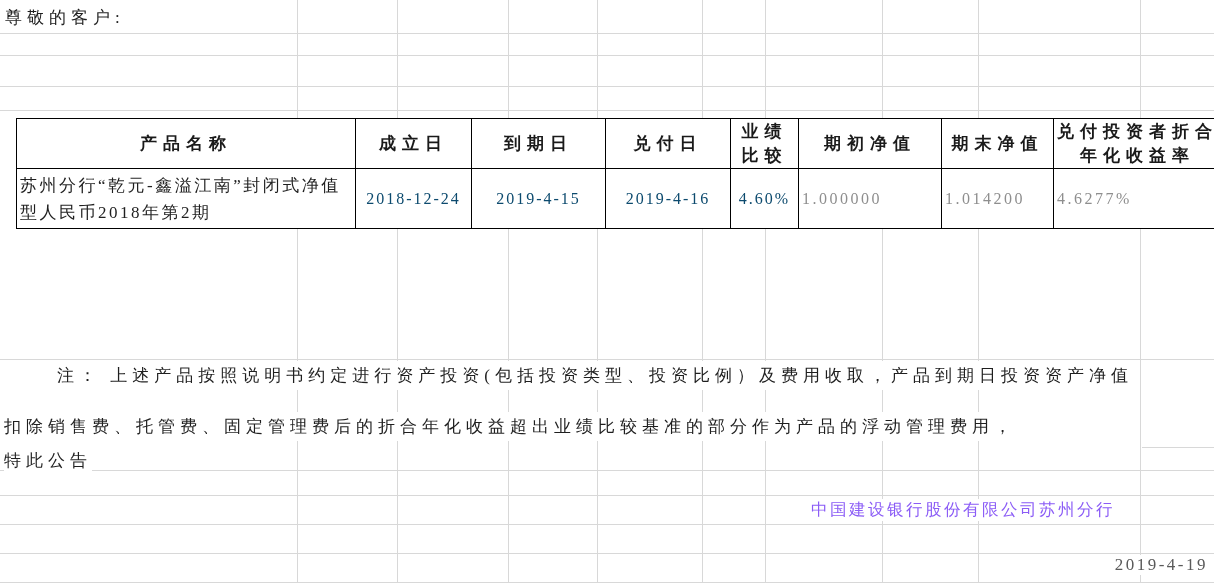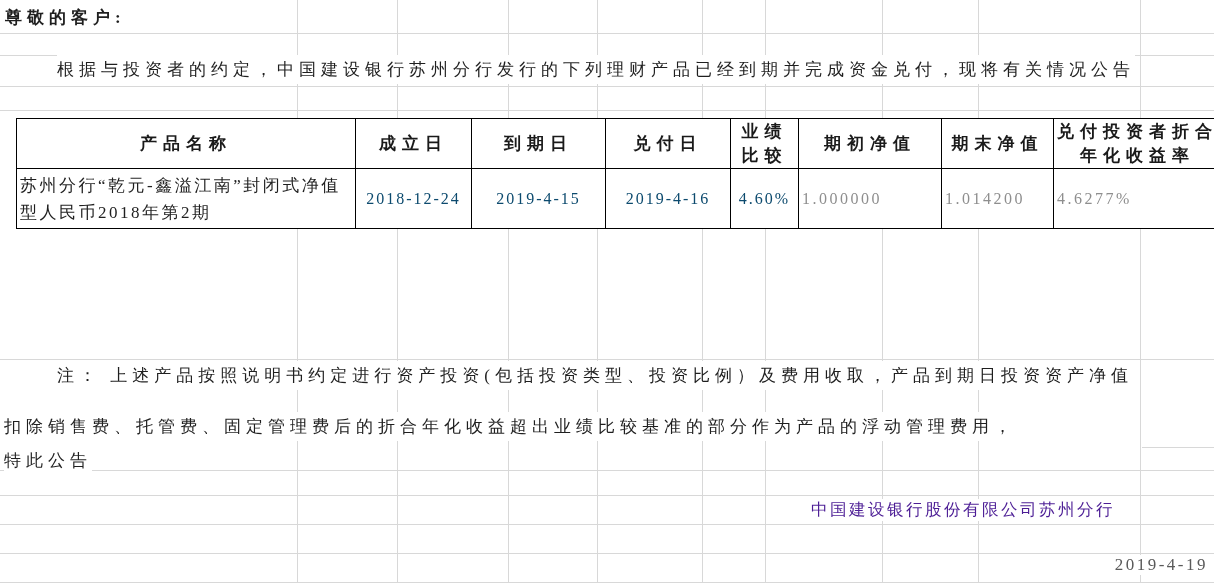--- a/index.html
+++ b/index.html
@@ -9,28 +9,28 @@
     font-family:"Liberation Serif","DejaVu Serif",serif;
     color:#1f1f1f;
   }
   
   .gv{position:absolute;top:0;bottom:0;width:1px;background:#d8d8d8;}
   .gh{position:absolute;left:0;height:1px;background:#d8d8d8;width:1214px;}
   
   .txt{position:absolute;white-space:nowrap;}
   .txt span{background:#ffffff;display:inline-block;}
   .body-text{font-size:17px;letter-spacing:5px;line-height:29px;}
-  .greeting{left:5px;top:3px;font-weight:bold;}
+  .greeting{left:5px;top:3px;}
   .intro{left:5px;top:55px;}
   .intro .ind{padding-left:52px;}
   .note1{left:5px;top:361px;}
   .note1 .ind{padding-left:52px;}
   .note2{left:4px;top:412px;}
   .note3{left:4px;top:446px;}
-  .signature{top:499px;right:99px;font-size:16.5px;letter-spacing:2.5px;color:#4c1d95;}
+  .signature{top:499px;right:99px;font-size:16.5px;letter-spacing:2.5px;color:#8b5cf6;}
   .docdate{top:555px;right:6px;font-size:17px;letter-spacing:2.5px;color:#5a5a5a;margin-left:32px;}
 
   
   table.products{
     position:absolute;left:8px;top:118px;width:1205px;
     border-collapse:collapse;table-layout:fixed;background:#ffffff;margin-left:8px;
   }
   table.products th,table.products td{
     border:1px solid #000000;
     padding:0 3px;vertical-align:middle;overflow:hidden;
@@ -77,21 +77,20 @@
   <div class="gh" style="top:524px"></div>
   <div class="gh" style="top:553px"></div>
   <div class="gh" style="top:582px"></div>
 </div>
 
 <div class="txt body-text greeting">
   <span>尊敬的客户:</span>
 </div>
 
 <div class="txt body-text intro">
-  <div class="ind"><span>根据与投资者的约定，中国建设银行苏州分行发行的下列理财产品已经到期并完成资金兑付，现将有关情况公告</span></div>
 </div>
 
 <table class="products">
   <colgroup>
     <col style="width:339px">
       <col style="width:116px">
       <col style="width:134px">
       <col style="width:125px">
     <col style="width:68px">
       <col style="width:143px">

